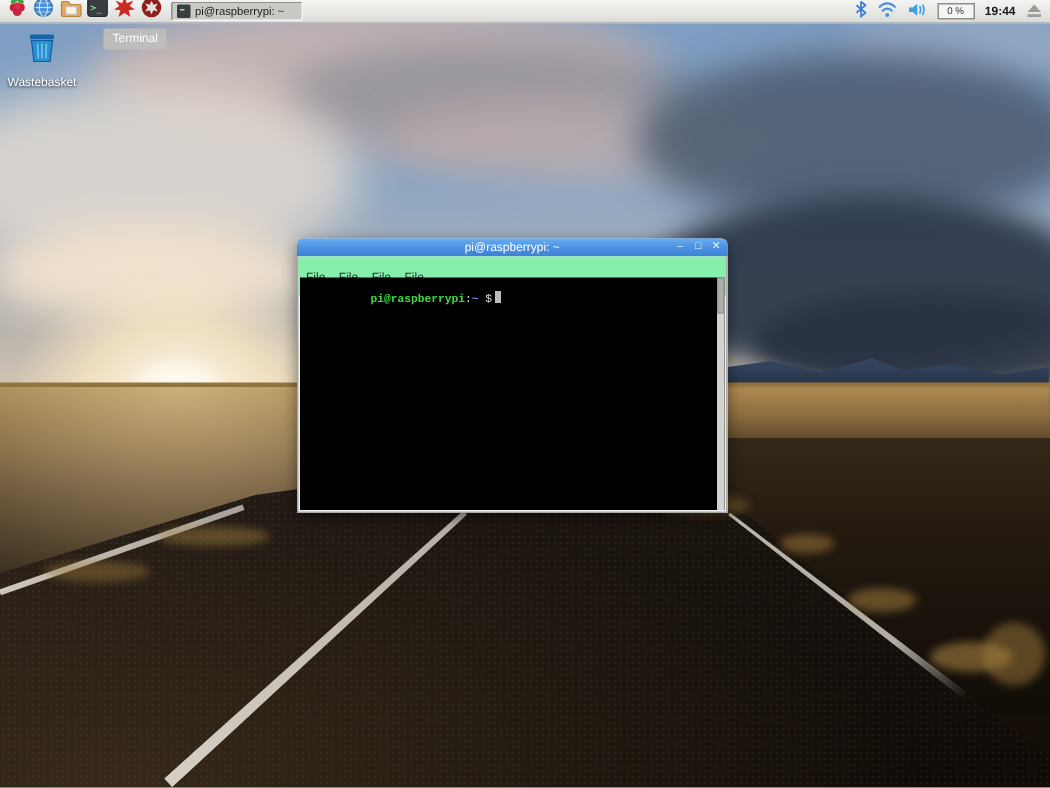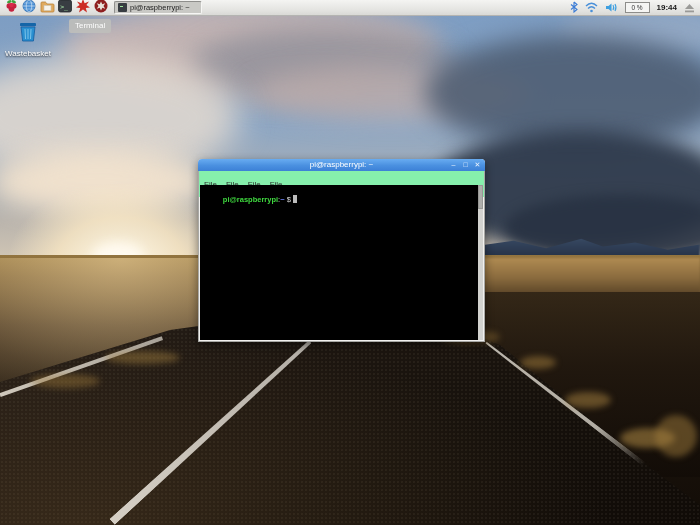--- a/index.html
+++ b/index.html
@@ -71,21 +71,21 @@
     background:linear-gradient(180deg,#68acf1 0%,#4a90e0 55%,#3c80d6 100%);
     display:flex; align-items:center; position:relative; }
   .titlebar .title { flex:1; text-align:center; font-size:8px; color:#fff; line-height:12px; }
   .win-btns { position:absolute; right:4px; top:0; height:12px; display:flex; align-items:center; gap:5px; }
   .win-btn { color:#eaf2fd; font-size:7px; line-height:12px; width:7px; text-align:center; cursor:default; }
   .win-body { position:absolute; left:0; top:12px; right:0; bottom:0;
     background:#f1f0ee; border:1px solid #a8a8a5; border-top:none; }
   .menubar { height:26px; display:flex; align-items:center; gap:9px; padding-left:5px;
     font-size:8px; color:#2b2b2b; background:#86efac; }
   .console { position:absolute; left:1px; right:1px; top:14px; bottom:1px; background:#000; overflow:hidden; }
-  .prompt-line { position:absolute; left:2px; top:1px; font-family:Liberation Sans, sans-serif; font-size:7.5px; white-space:pre; }
+  .prompt-line { position:absolute; left:2px; top:1px; font-family:Liberation Mono, monospace; font-size:7.5px; white-space:pre; }
   .p-green { color:#3fda3f; font-weight:bold; }
   .p-plain { color:#dcdcdc; }
   .p-blue { color:#7289ff; font-weight:bold; }
   .cursor-block { display:inline-block; width:4px; height:8px; background:#bcbcbc; vertical-align:-1px; margin-left:2px; }
   .scrollbar { position:absolute; right:0; top:0; bottom:0; width:5px; background:#d2d2cf; }
   .scroll-thumb { position:absolute; top:0; left:0; width:5px; height:24px; background:#aeaeab; border:1px solid #989895; }
 
   
   .taskbar { position:absolute; left:0; top:0; width:700px; height:16px;
     background:linear-gradient(180deg,#f4f4f2 0%,#e3e3e0 70%,#d9d9d6 100%);

